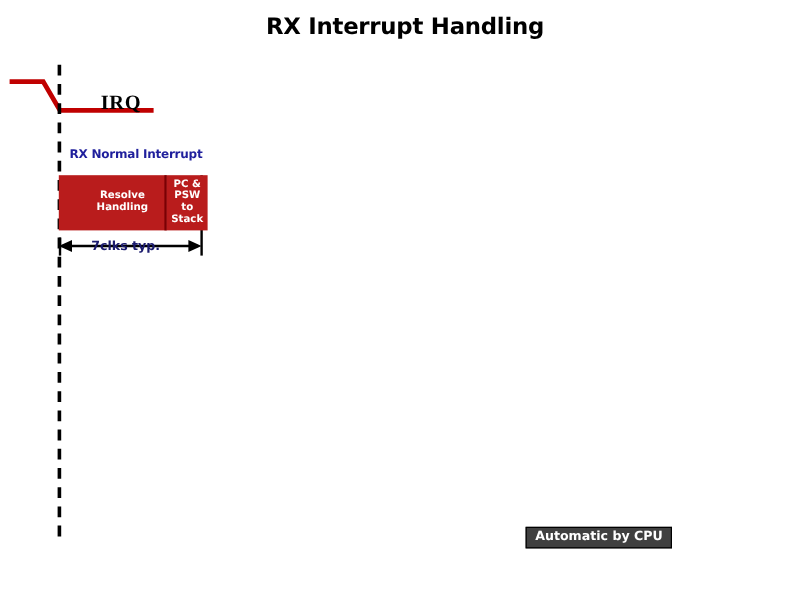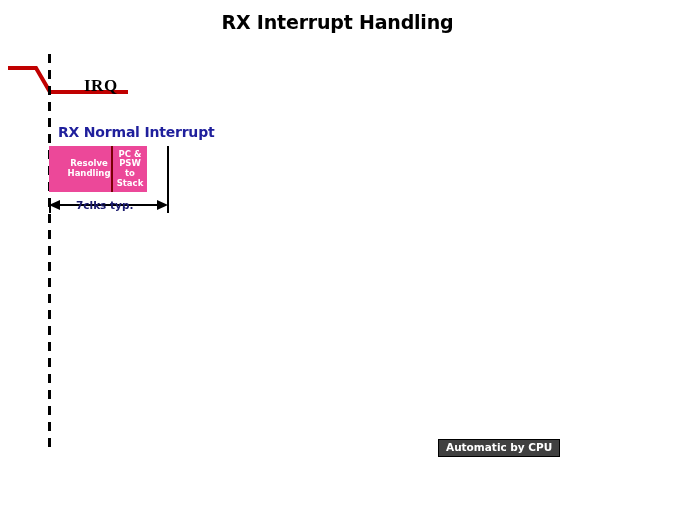--- a/index.html
+++ b/index.html
@@ -55,50 +55,50 @@
     letter-spacing: 0.5px;
     margin-left: 22px;
   }
 
   
   .section-heading {
     position: absolute;
     left: 58px;
     top: 124px;
     font-family: "DejaVu Sans", sans-serif;
-    font-size: 14px;
+    font-size: 10px;
     font-weight: bold;
     color: #1f1f9c;
     letter-spacing: -0.2px;
   }
 
   
   .stage-row {
     position: absolute;
     left: 49px;
     top: 146px;
     height: 46px;
     display: flex;
     align-items: stretch;
   }
   .stage {
-    background: #ec4899;
+    background: #b91c1c;
     color: #ffffff;
     font-family: "DejaVu Sans", sans-serif;
     font-weight: bold;
     display: flex;
     flex-direction: column;
     align-items: center;
     justify-content: center;
     box-sizing: border-box;
     line-height: 1.12;
     text-align: center;
   }
   .stage-resolve {
-    width: 64px;
+    width: 90px;
     font-size: 8.5px;
     border-right: 2px solid #7a0004;
     padding-left: 18px;
   }
   .stage-pcpsw {
     width: 34px;
     font-size: 8.5px;
     padding: 1px 0;
   }
   .stage .ln { display: block; white-space: nowrap; }

